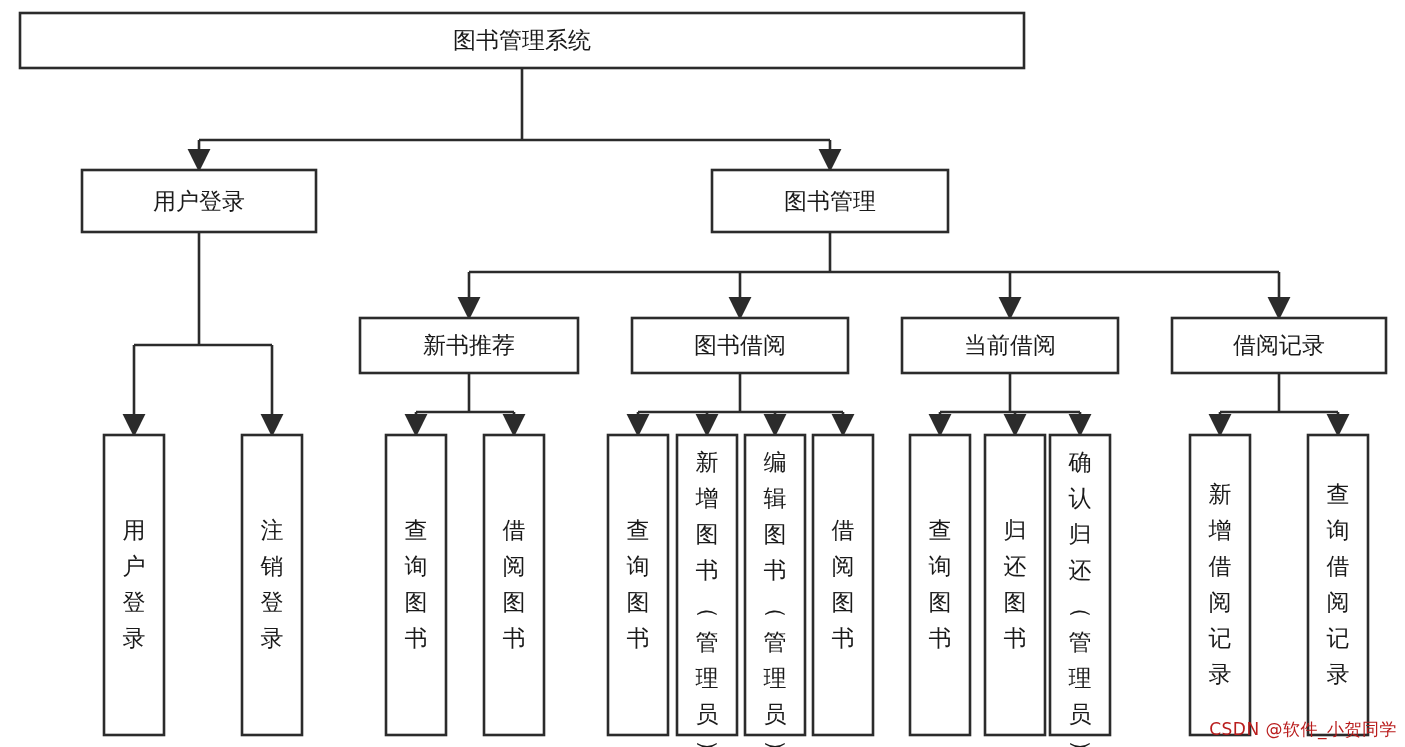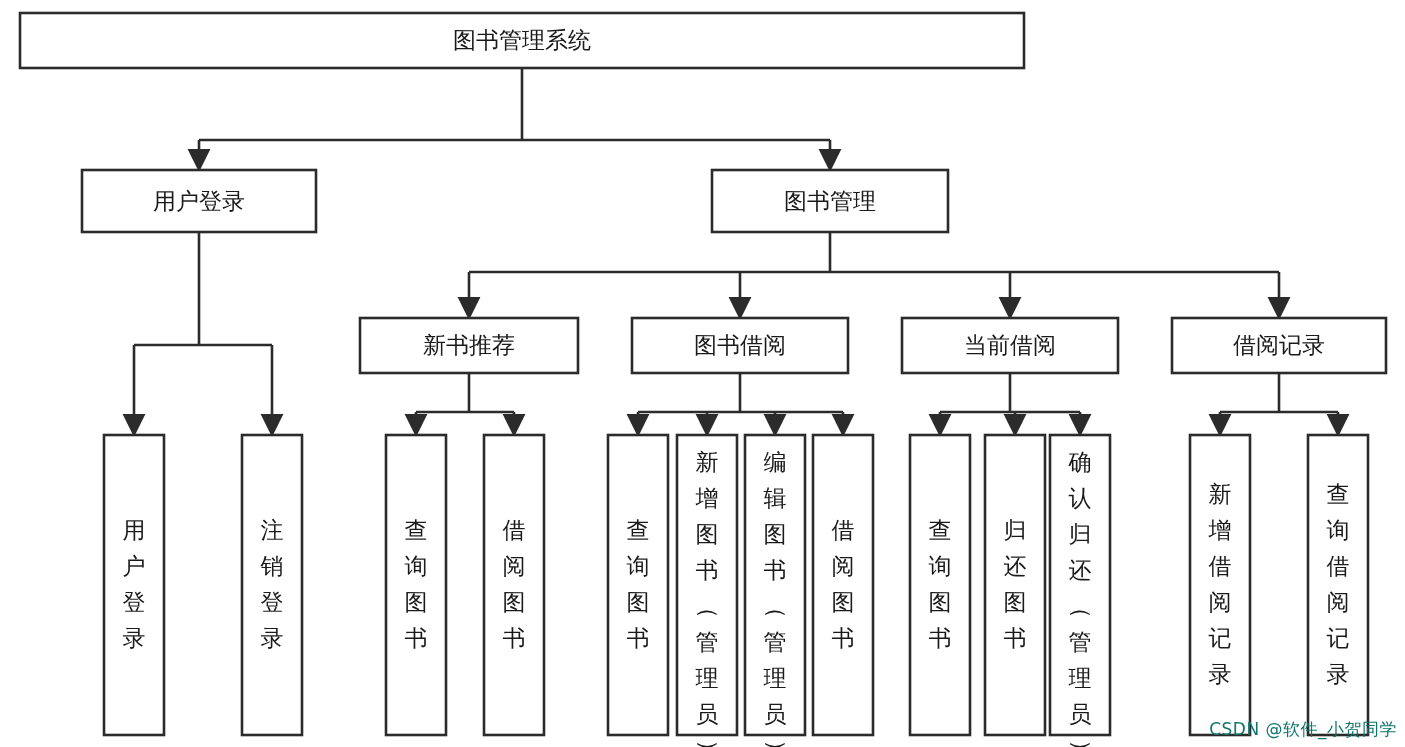--- a/index.html
+++ b/index.html
@@ -45,21 +45,21 @@
   }
   .arrow-head {
     fill: #2b2b2b;
   }
   .watermark {
     position: absolute;
     right: 8px;
     bottom: 6px;
     font-family: "DejaVu Sans", "Liberation Sans", sans-serif;
     font-size: 17px;
-    color: #0f766e;
+    color: #b91c1c;
     letter-spacing: 0.5px;
     white-space: nowrap;
     pointer-events: none;
   }
 </style>
 </head>
 <body>
 
 <svg id="diagram" viewBox="0 0 1405 747">
   <defs>

